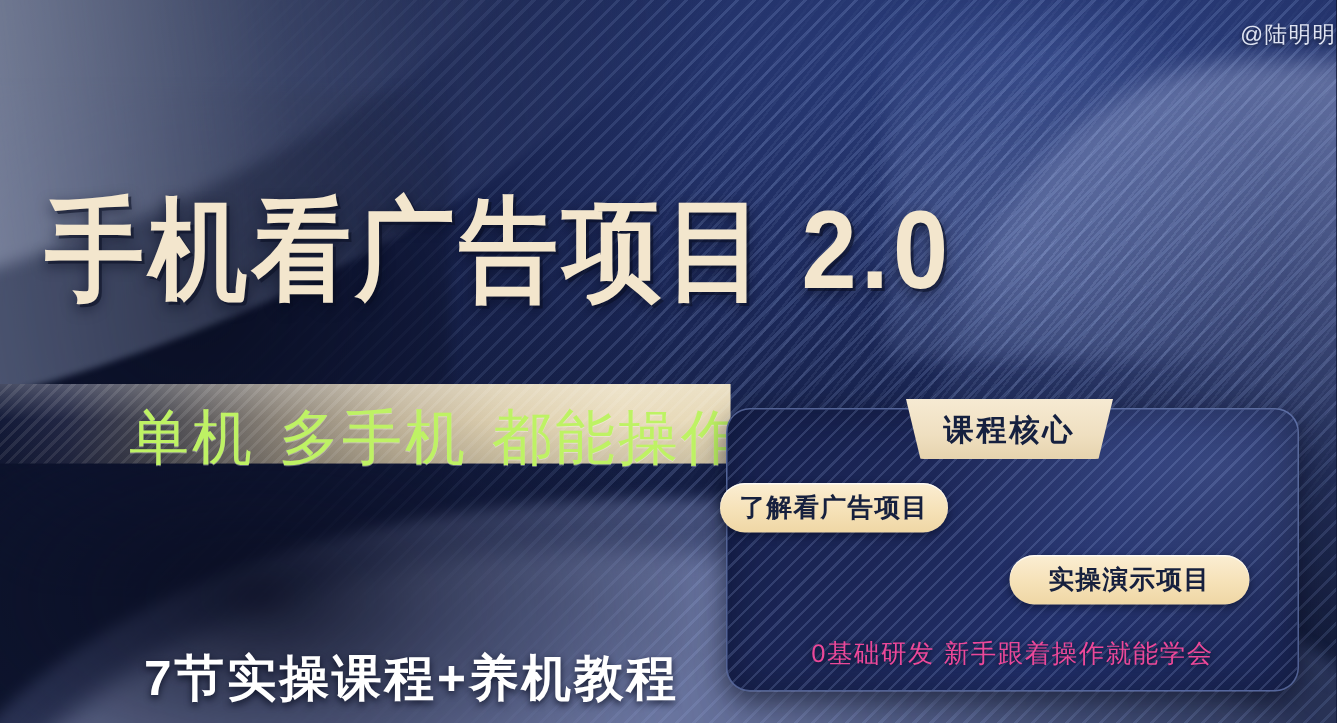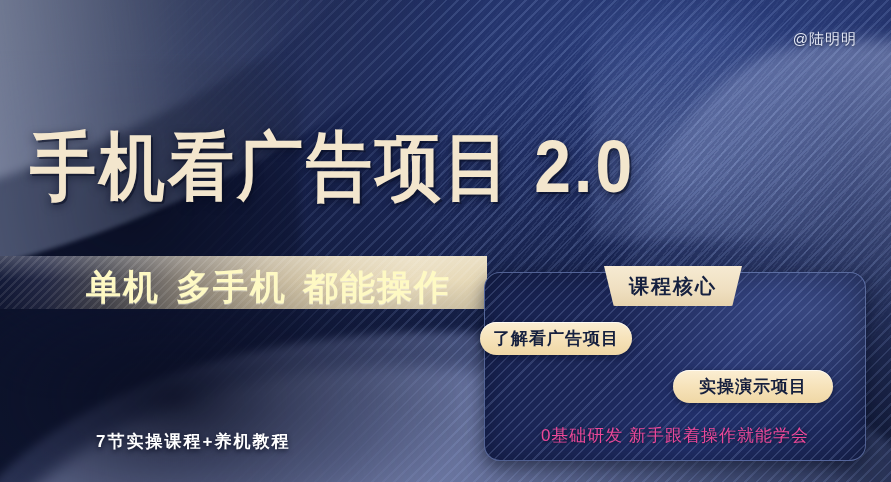--- a/index.html
+++ b/index.html
@@ -109,25 +109,24 @@
     filter:blur(4px);
   }
   .dark-blob-b{
     position:absolute;left:-60px;bottom:-60px;width:520px;height:240px;
     background:radial-gradient(58% 70% at 45% 40%,rgba(10,14,34,0.9),rgba(12,18,44,0.4) 65%,rgba(14,20,50,0) 100%);
     filter:blur(6px);
   }
 
   
   .watermark{
-    position:absolute;right:34px;top:14px;
+    position:absolute;right:0;top:14px;
     color:#e8ecf8;font-size:15px;letter-spacing:1px;
     text-shadow:0 1px 3px rgba(0,0,0,.6);
     opacity:.95;
-    margin-top:16px;
   }
 
   
   .title{
     position:absolute;left:30px;top:129px;
     font-size:66px;line-height:1;
     font-weight:bold;
     letter-spacing:3px;
     color:#f3e6cd;
     white-space:nowrap;
@@ -158,30 +157,30 @@
        rgba(255,255,255,0.17) 4px 6px);
     opacity:.55;
   }
   .goldband-sheen{
     position:absolute;left:0;top:256px;width:487px;height:53px;
     background:linear-gradient(180deg,rgba(255,255,255,.22),rgba(255,255,255,0) 45%,rgba(0,0,0,.12));
     pointer-events:none;
   }
   .subtitle{
     position:absolute;left:86px;top:264px;
-    font-size:35px;font-weight:bold;letter-spacing:2px;
-    color:#fef9c3;white-space:nowrap;
+    font-size:40px;font-weight:normal;letter-spacing:2px;
+    color:#bef264;white-space:nowrap;
     text-shadow:0 1px 0 rgba(255,255,255,.35);
   }
   .subtitle .gap{display:inline-block;width:16px;}
 
   
   .caption{
     position:absolute;left:96px;top:430px;
-    font-size:17px;font-weight:bold;letter-spacing:2px;
+    font-size:33px;font-weight:bold;letter-spacing:2px;
     color:#ffffff;white-space:nowrap;
     text-shadow:0 2px 5px rgba(5,9,26,.8);
   }
 
   
   .panel{
     position:absolute;left:484px;top:272px;width:382px;height:189px;
     border-radius:16px;
     background:linear-gradient(118deg,#16204c 0%,#1c2758 34%,#22306b 62%,#1a2553 100%);
     border:1px solid rgba(150,172,226,0.45);

